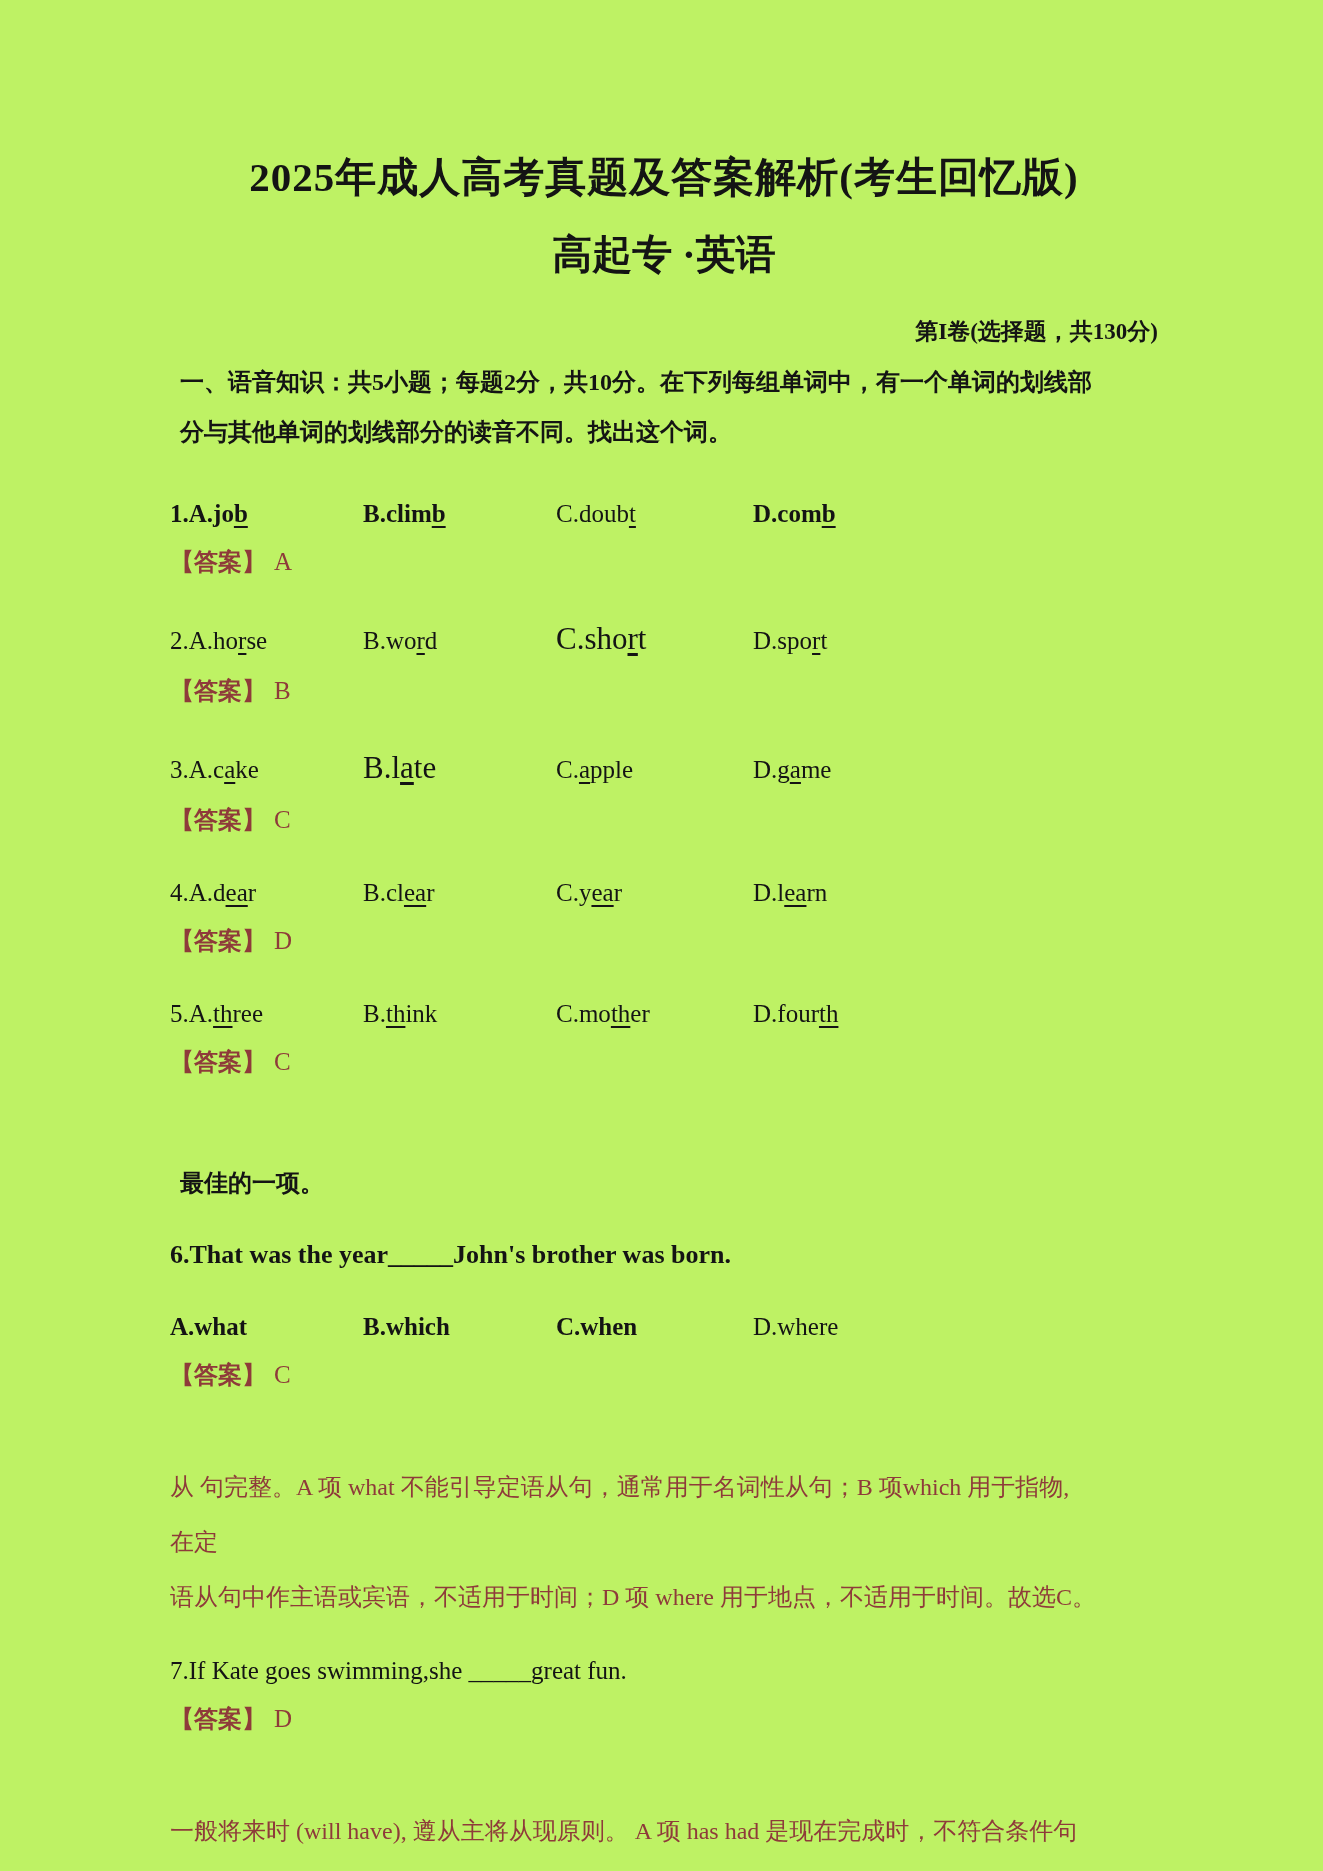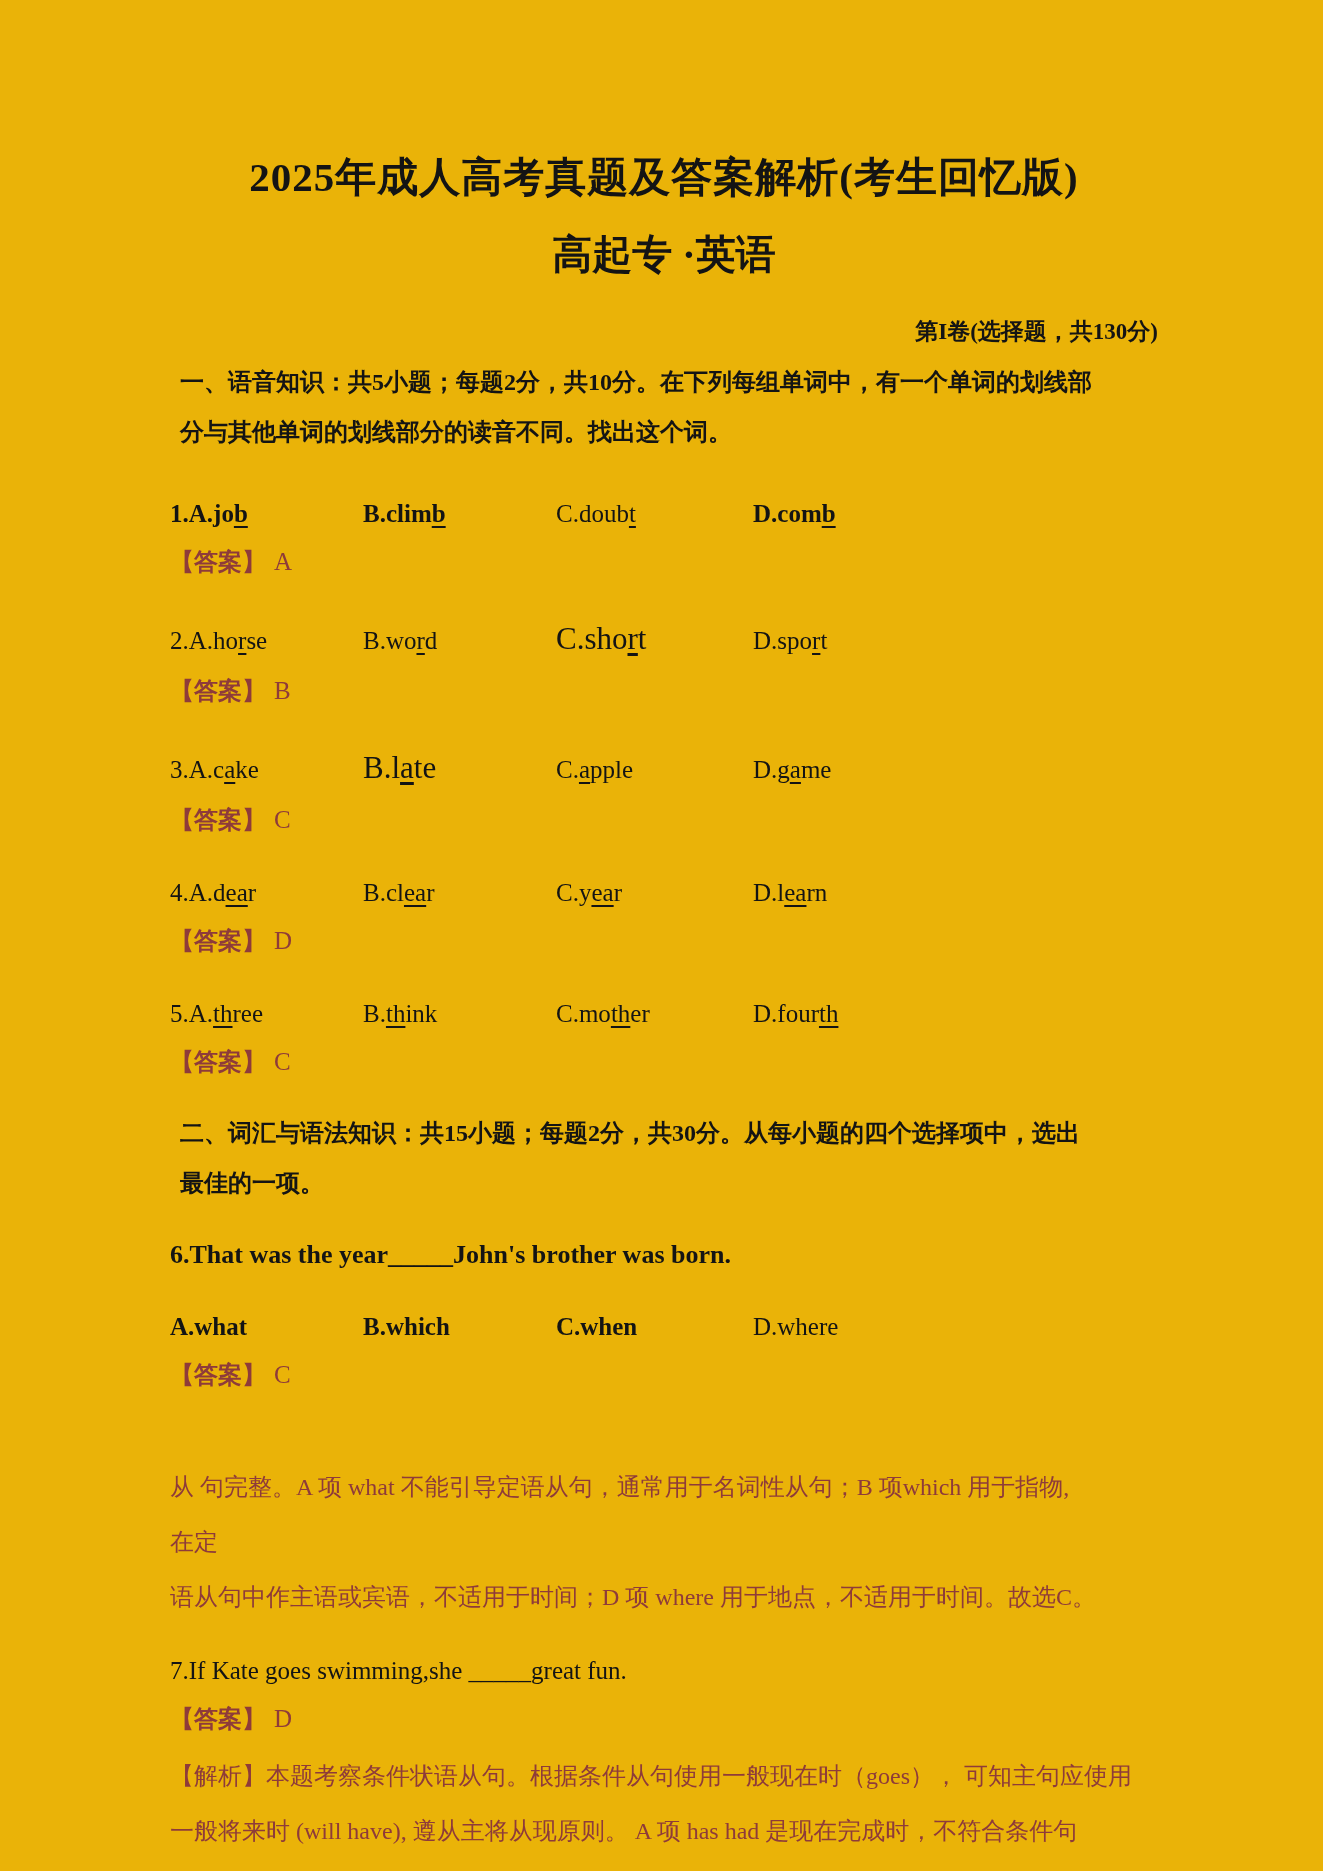--- a/index.html
+++ b/index.html
@@ -1,19 +1,19 @@
 <!DOCTYPE html>
 <html><head>
 <meta charset="utf-8">
 <style>
   html,body{margin:0;padding:0;background:#ffffff;}
   .page{
     width:1323px;height:1871px;box-sizing:border-box;
     padding:150px 165px 60px 170px;
-    background:#eab308;color:#141414;
+    background:#bef264;color:#141414;
     font-family:"Liberation Serif","DejaVu Serif",serif;
     overflow:hidden;
   }
   .title{font-size:41px;font-weight:bold;text-align:center;margin:0 0 22px;letter-spacing:1px;}
   .subtitle{font-size:40px;font-weight:bold;text-align:center;margin:0 0 34px;}
   .volume{font-size:23px;font-weight:bold;text-align:right;margin:0 0 8px;}
   .intro{font-size:24px;font-weight:bold;line-height:50px;margin:10px;}
   .qrow{display:grid;grid-template-columns:193px 193px 197px 1fr;align-items:baseline;font-size:25px;margin-top:43px;}
   .opt{white-space:nowrap;}
   .opt u{text-underline-offset:4px;}
@@ -85,21 +85,21 @@
     <span class="opt"><span>5.A.</span><u>th</u><span>ree</span></span>
     <span class="opt"><span>B.</span><u>th</u><span>ink</span></span>
     <span class="opt"><span>C.mo</span><u>th</u><span>er</span></span>
     <span class="opt"><span>D.four</span><u>th</u><span></span></span>
   </div>
   <div class="answer">
     <span class="alabel">【答案】</span><span class="aval">C</span>
   </div>
 
   <p class="intro sec2">
-    <span>二、词汇与语法知识：共15小题；每题2分，共30分。从每小题的四个选择项中，选出</span><br>
+    <br>
     <span>最佳的一项。</span>
   </p>
 
   <div class="stem b">6.That was the year_____John's brother was born.</div>
   <div class="qrow">
     <span class="opt b">A.what</span>
     <span class="opt b">B.which</span>
     <span class="opt b">C.when</span>
     <span class="opt">D.where</span>
   </div>
@@ -111,18 +111,18 @@
     <span>从 句完整。A 项 what 不能引导定语从句，通常用于名词性从句；B 项which 用于指物,</span><br>
     <span>在定</span><br>
     <span>语从句中作主语或宾语，不适用于时间；D 项 where 用于地点，不适用于时间。故选C。</span>
   </p>
 
   <div class="stem">7.If Kate goes swimming,she _____great fun.</div>
   <div class="answer">
     <span class="alabel">【答案】</span><span class="aval">D</span>
   </div>
   <p class="expl">
-    <span>【解析】本题考察条件状语从句。根据条件从句使用一般现在时（goes），  可知主句应使用</span><br>
+    <br>
     <span>一般将来时 (will have), 遵从主将从现原则。 A 项 has had 是现在完成时，不符合条件句</span><br>
     <span>结构；B 项 have 是动词原形，不能用于主语she;C 项 had 是一般过去时，不符合时间一致</span>
   </p>
 
 </div>
 
 </body></html>

